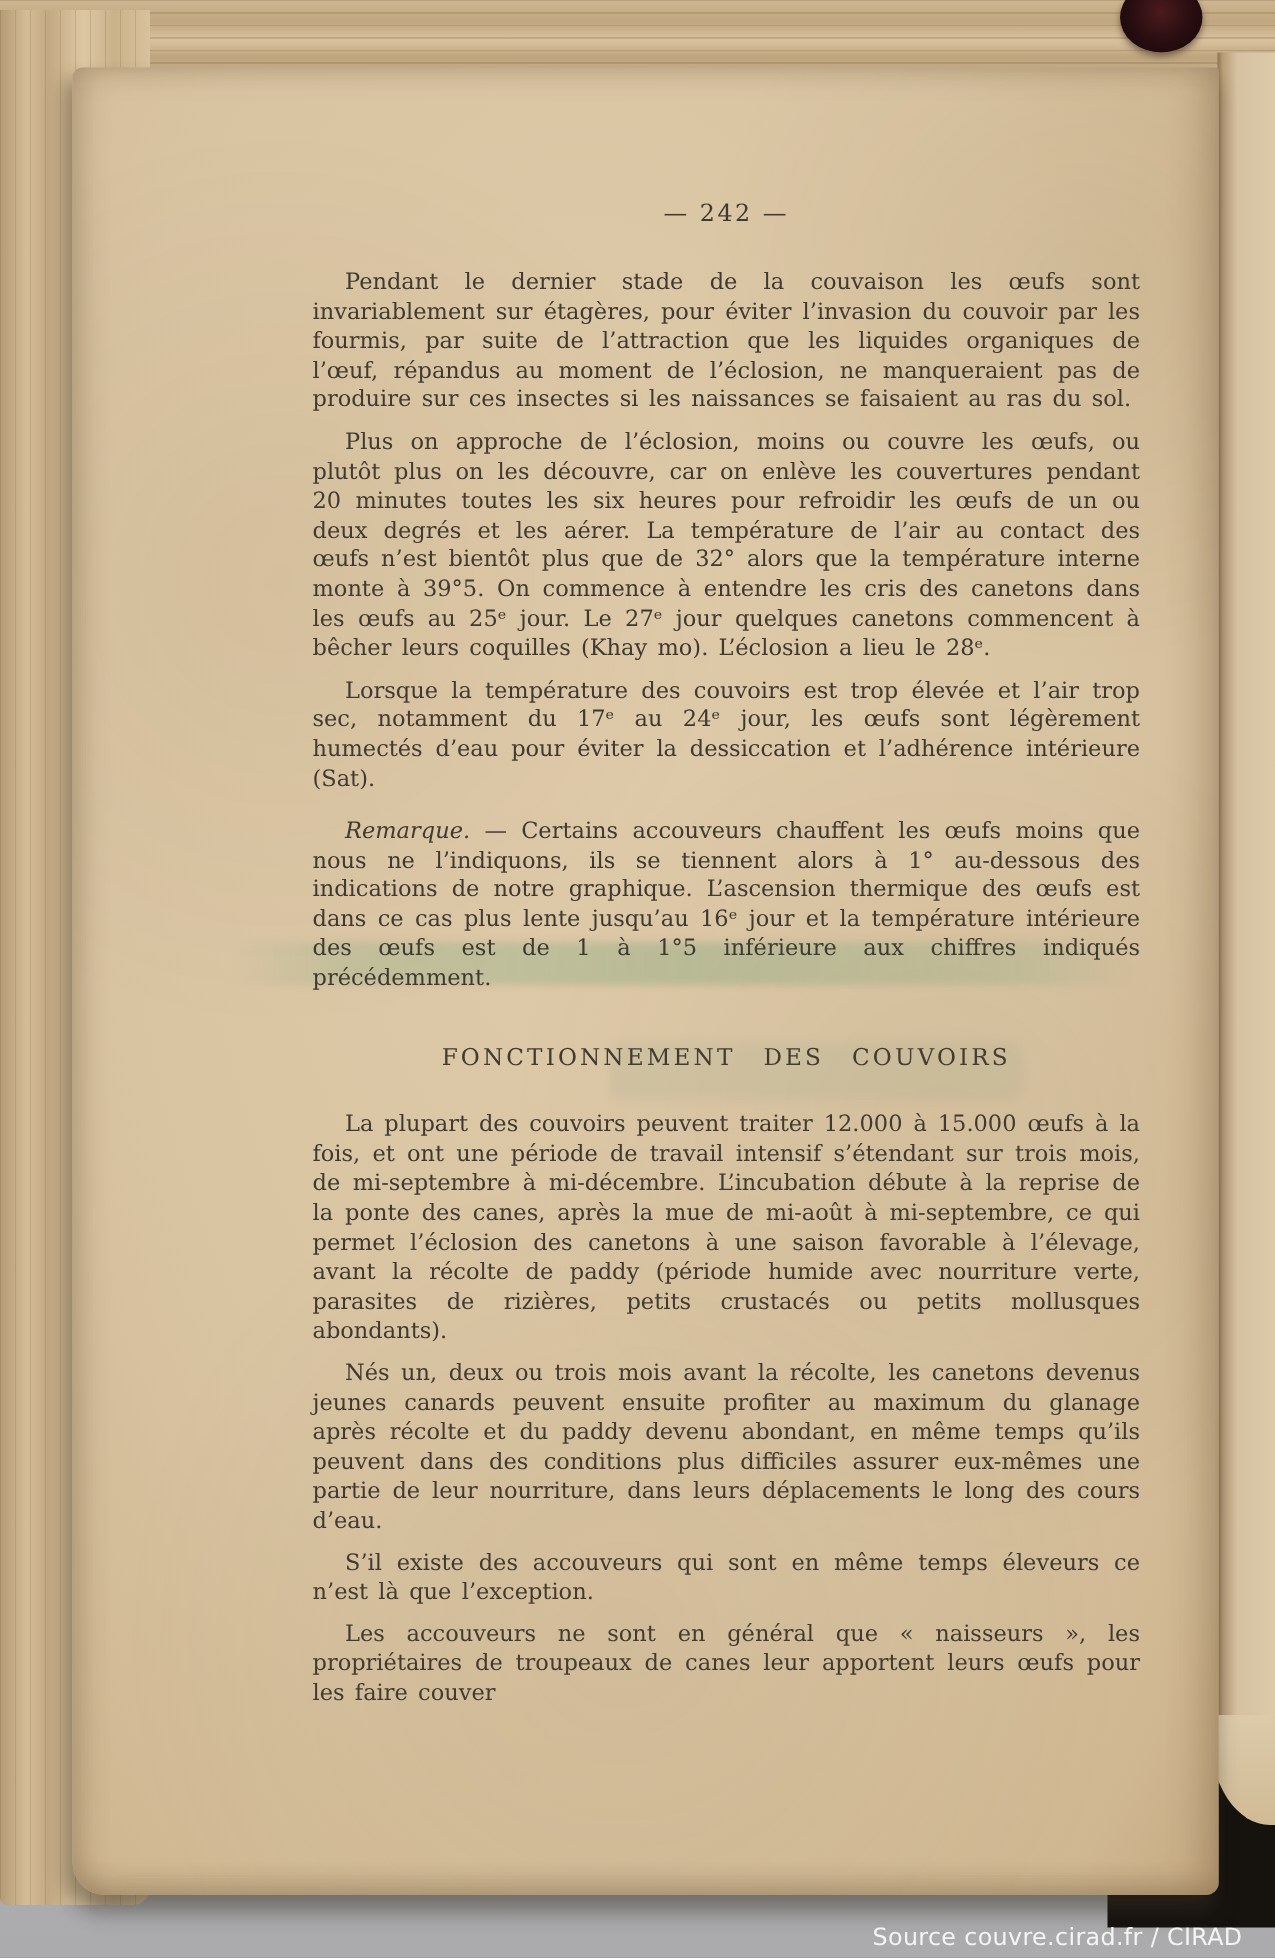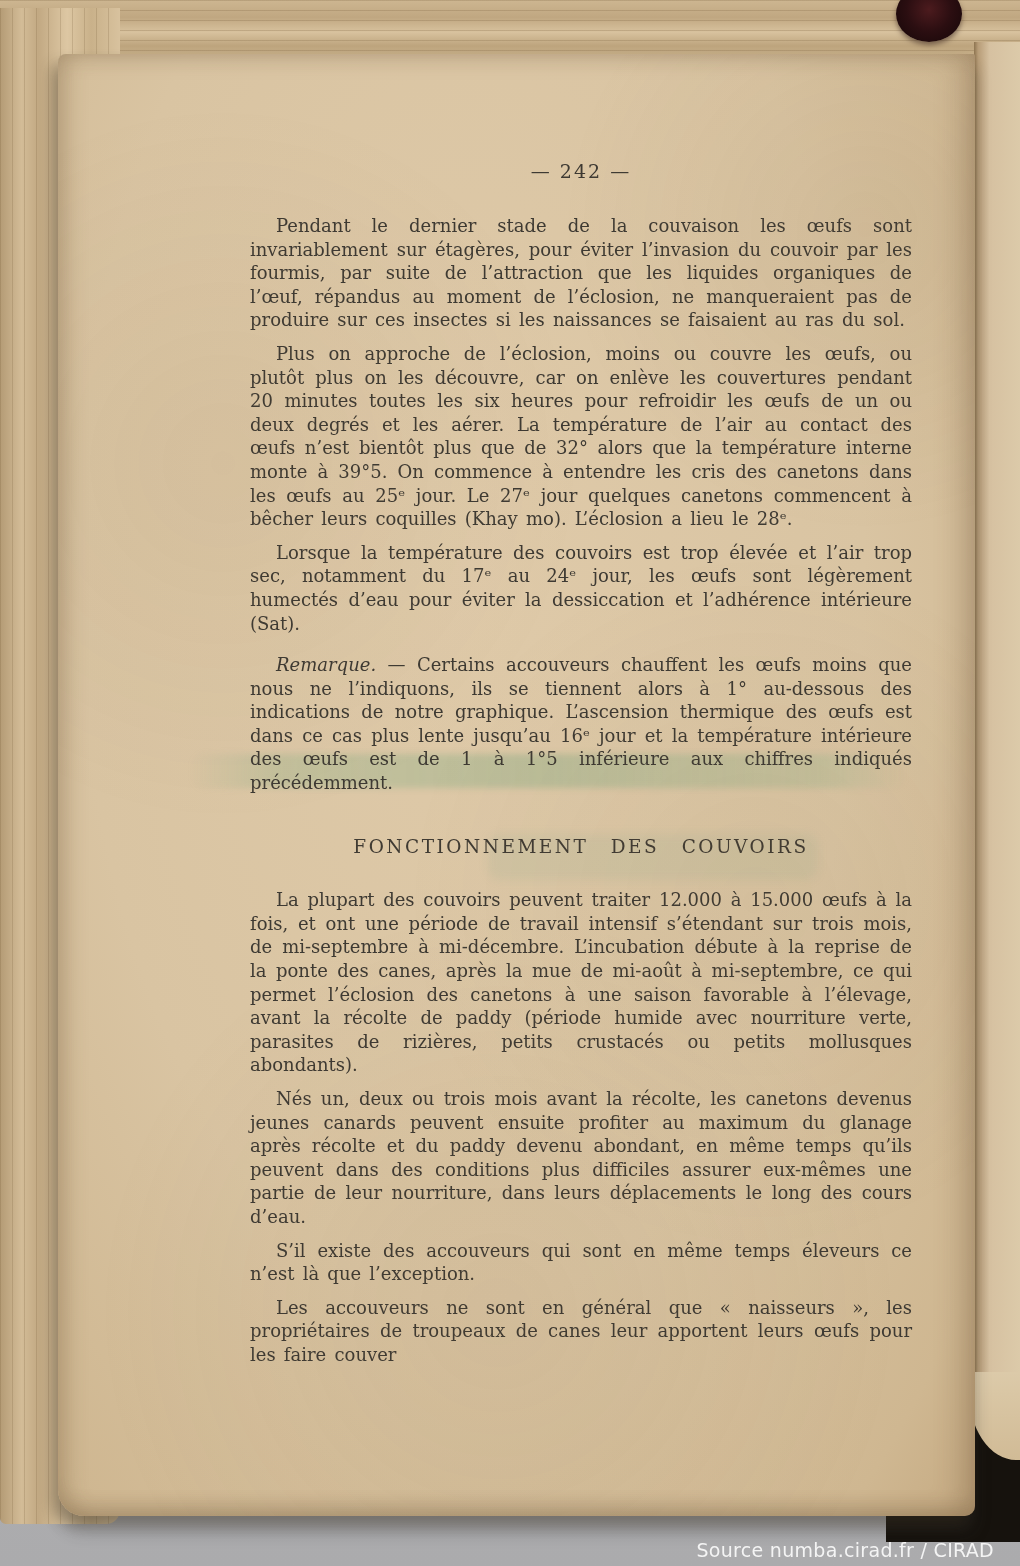--- a/index.html
+++ b/index.html
@@ -125,14 +125,14 @@
         <h2 class="heading">FONCTIONNEMENT DES COUVOIRS</h2>
 
         <p class="para">La plupart des couvoirs peuvent traiter 12.000 à 15.000 œufs à la fois, et ont une période de travail intensif s’étendant sur trois mois, de mi-septembre à mi-décembre. L’incubation débute à la reprise de la ponte des canes, après la mue de mi-août à mi-septembre, ce qui permet l’éclosion des canetons à une saison favorable à l’élevage, avant la récolte de paddy (période humide avec nourriture verte, parasites de rizières, petits crustacés ou petits mollusques abondants).</p>
         <p class="para">Nés un, deux ou trois mois avant la récolte, les canetons devenus jeunes canards peuvent ensuite profiter au maximum du glanage après récolte et du paddy devenu abondant, en même temps qu’ils peuvent dans des conditions plus difficiles assurer eux-mêmes une partie de leur nourriture, dans leurs déplacements le long des cours d’eau.</p>
         <p class="para">S’il existe des accouveurs qui sont en même temps éleveurs ce n’est là que l’exception.</p>
         <p class="para">Les accouveurs ne sont en général que « naisseurs », les propriétaires de troupeaux de canes leur apportent leurs œufs pour les faire couver</p>
       </div>
     </div>
   </div>
 
-  <div class="attribution">Source numba.cirad.fr / CIRAD</div>
+  <div class="attribution">Source couvre.cirad.fr / CIRAD</div>
 </div>
 
 </body></html>

